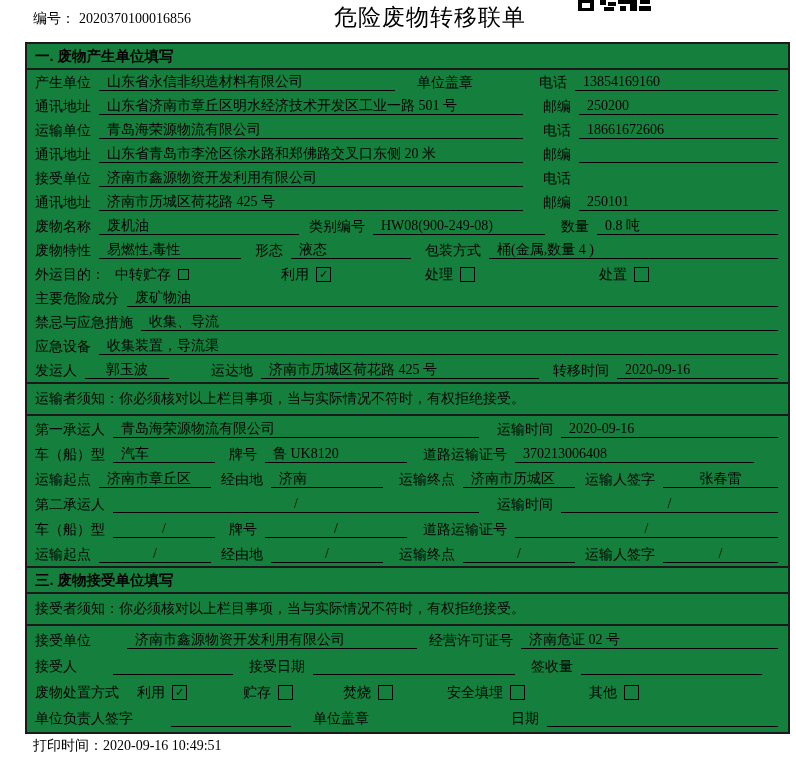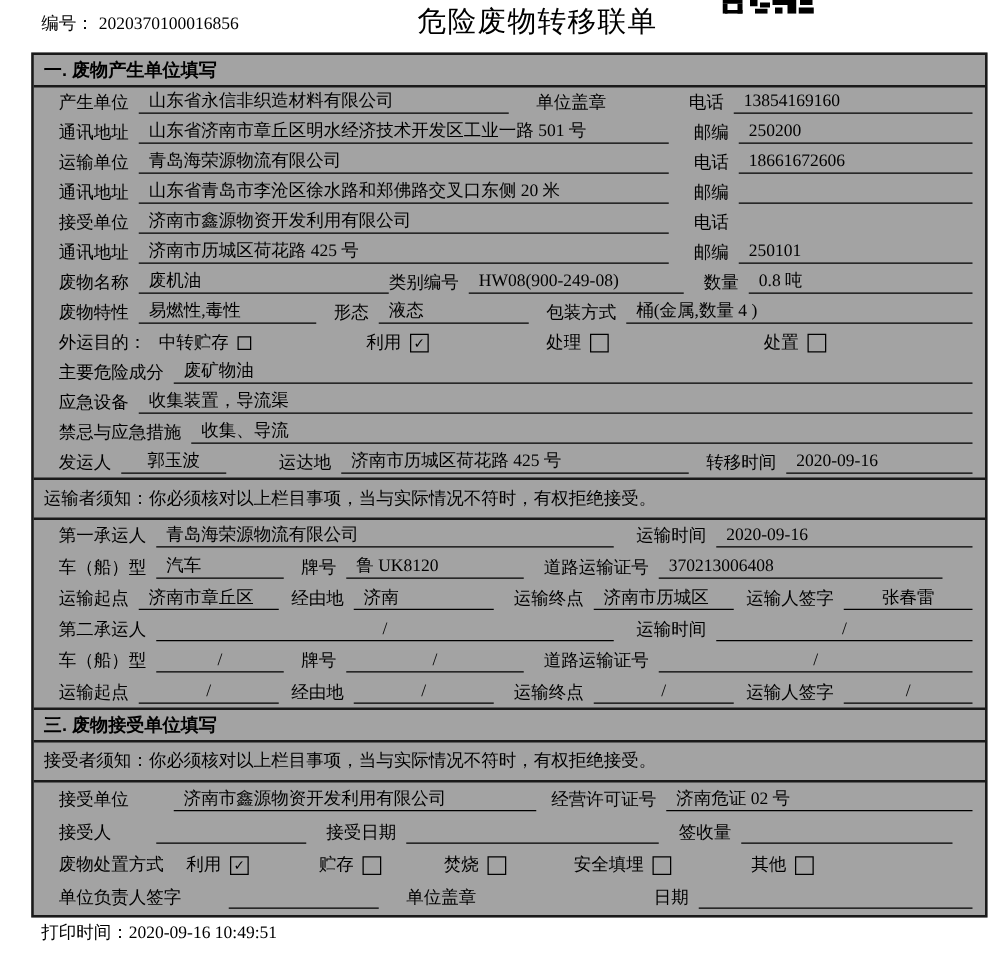--- a/index.html
+++ b/index.html
@@ -5,29 +5,29 @@
   html,body{margin:0;padding:0;background:#fff;}
   .sheet{position:relative;width:796px;height:768px;background:#ffffff;overflow:hidden;
          font-family:"Liberation Serif","DejaVu Serif",serif;color:#000;border-radius:15px;}
   .top{position:relative;height:42px;}
   .doc-no{position:absolute;left:33px;top:10px;font-size:14px;white-space:nowrap;}
   .doc-no .num{margin-left:4px;}
   .main-title{position:absolute;left:334px;top:2px;margin:0;font-size:23px;font-weight:normal;
               letter-spacing:1px;white-space:nowrap;}
   .qr{position:absolute;left:578px;top:0;}
   .box{margin-left:25px;width:765px;box-sizing:border-box;border:2px solid #1a1a1a;
-       background:#a3a3a3;padding-bottom:2px;}
+       background:#15803d;padding-bottom:2px;}
   .section{}
   .section.bt{border-top:2px solid #1a1a1a;}
   .sec-title{height:24px;display:flex;align-items:center;padding-left:8px;
              font-weight:bold;font-size:14.5px;border-bottom:2px solid #1a1a1a;
              font-family:"Liberation Sans","DejaVu Sans",sans-serif;}
   .notice{height:30px;display:flex;align-items:center;padding-left:8px;font-size:14px;
           border-bottom:2px solid #1a1a1a;white-space:nowrap;}
-  .row{display:flex;align-items:flex-end;height:24px;padding:0 10px 3px 20px;
+  .row{display:flex;align-items:flex-end;height:24px;padding:0 10px 3px 8px;
        font-size:14px;line-height:17px;box-sizing:border-box;}
   .s2 .row{height:25px;}
   .s3 .row{height:26px;}
   .lab{white-space:nowrap;margin-right:8px;flex:none;}
   .v{border-bottom:1px solid #000;white-space:nowrap;overflow:hidden;padding-left:8px;
      flex:none;box-sizing:border-box;}
   .vc{padding-left:0;text-align:center;}
   .grow{flex:1;}
   .cbi{display:inline-flex;align-items:center;white-space:nowrap;flex:none;margin-top:24px;}
   .cbox{display:inline-flex;align-items:center;justify-content:center;width:13px;height:13px;
@@ -107,21 +107,21 @@
       <div class="row">
         <span class="lab">通讯地址</span>
         <span class="v" style="width:424px">济南市历城区荷花路 425 号</span>
         <span class="lab" style="margin-left:20px">邮编</span>
         <span class="v grow">250101</span>
       </div>
 
       <div class="row">
         <span class="lab">废物名称</span>
         <span class="v" style="width:200px">废机油</span>
-        <span class="lab" style="margin-left:0">类别编号</span>
+        <span class="lab" style="margin-left:10px">类别编号</span>
         <span class="v" style="width:172px">HW08(900-249-08)</span>
         <span class="lab" style="margin-left:16px">数量</span>
         <span class="v grow">0.8 吨</span>
       </div>
 
       <div class="row">
         <span class="lab">废物特性</span>
         <span class="v" style="width:142px">易燃性,毒性</span>
         <span class="lab" style="margin-left:14px">形态</span>
         <span class="v" style="width:120px">液态</span>
@@ -148,27 +148,27 @@
           <span class="cbox"></span>
         </span>
       </div>
 
       <div class="row">
         <span class="lab">主要危险成分</span>
         <span class="v grow">废矿物油</span>
       </div>
 
       <div class="row">
+        <span class="lab">禁忌与应急措施</span>
+        <span class="v grow">收集、导流</span>
+      </div>
+
+      <div class="row">
         <span class="lab">应急设备</span>
         <span class="v grow">收集装置，导流渠</span>
-      </div>
-
-      <div class="row">
-        <span class="lab">禁忌与应急措施</span>
-        <span class="v grow">收集、导流</span>
       </div>
 
       <div class="row">
         <span class="lab">发运人</span>
         <span class="v vc" style="width:84px">郭玉波</span>
         <span class="lab" style="margin-left:42px">运达地</span>
         <span class="v" style="width:278px">济南市历城区荷花路 425 号</span>
         <span class="lab" style="margin-left:14px">转移时间</span>
         <span class="v grow">2020-09-16</span>
       </div>

